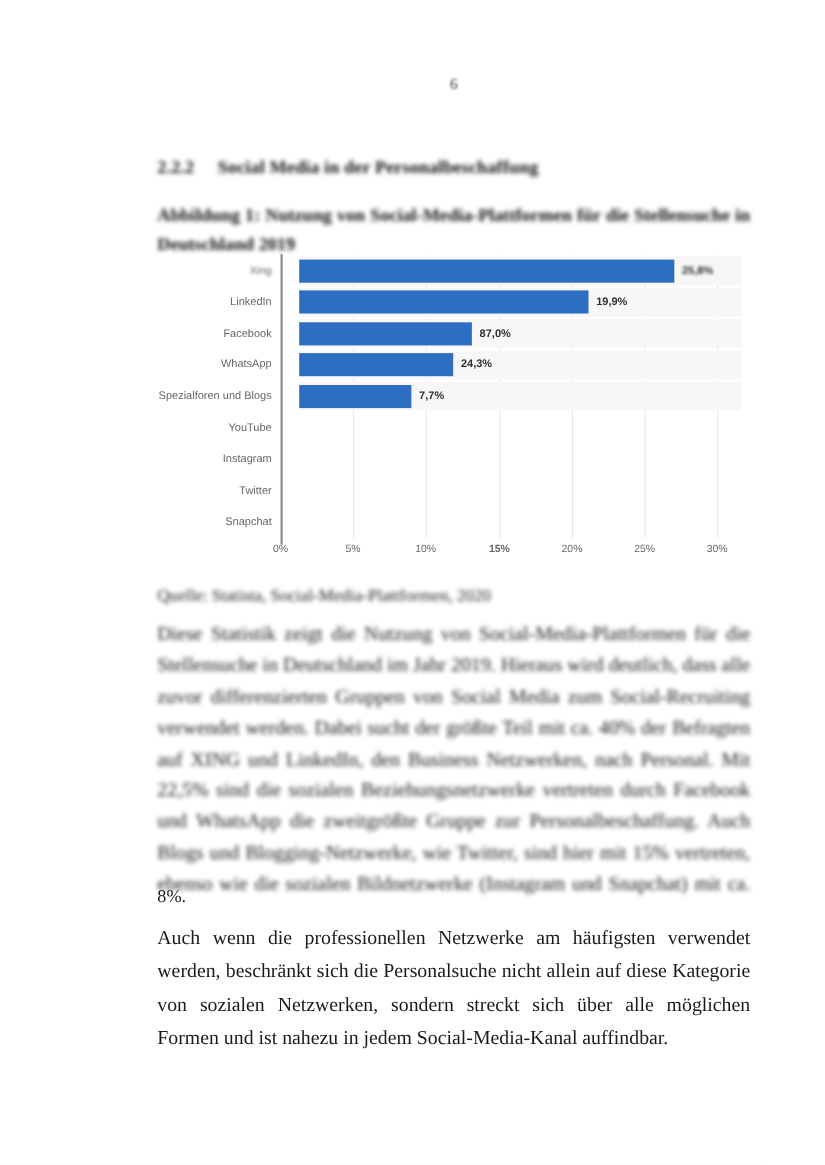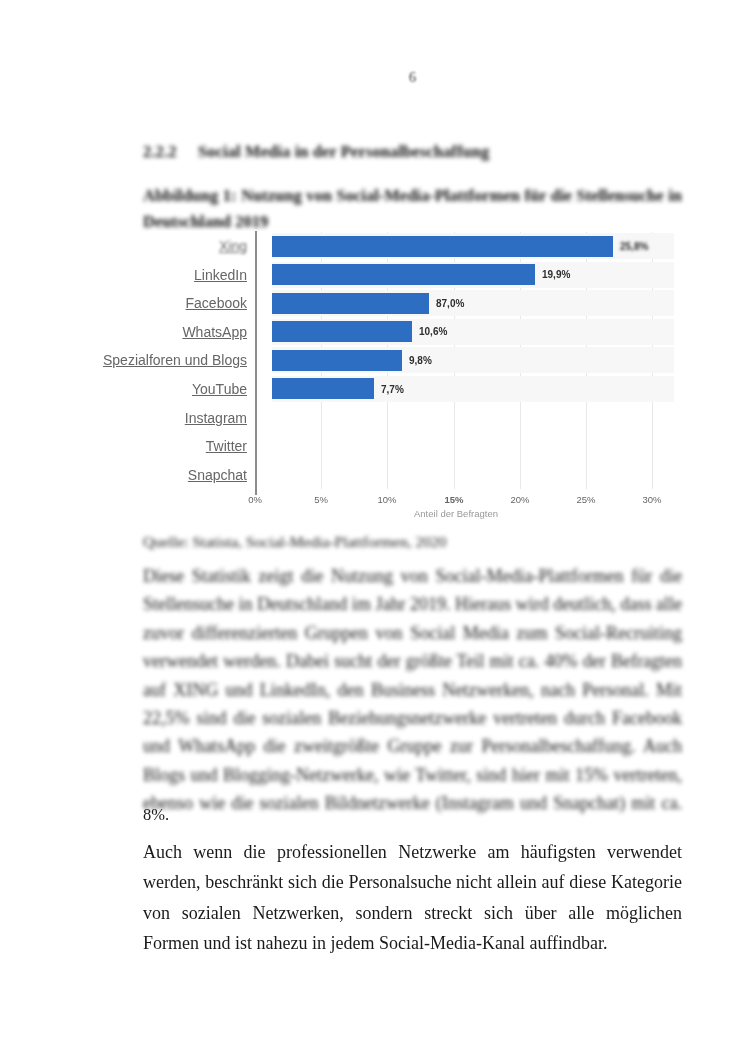--- a/index.html
+++ b/index.html
@@ -51,21 +51,21 @@
 
   
   .chart{
     position:absolute;left:150px;top:231px;width:520px;height:292px;
     font-family:"Liberation Sans", sans-serif;
     background:#fff;
   }
   .chart .cats{position:absolute;left:0;top:1px;width:97px;}
   .chart .cat{
     height:28.55px;display:flex;align-items:center;justify-content:flex-end;
-    font-size:14px;color:#666;white-space:nowrap;text-decoration:underline;
+    font-size:10px;color:#666;white-space:nowrap;
   }
   .chart .plot{position:absolute;left:105px;top:1px;width:402px;height:257px;padding-left:17px;}
   .chart .gridline{position:absolute;top:0;bottom:0;width:1px;background:#e8e8e8;}
   .chart .axis-line{position:absolute;left:0;top:-1px;bottom:-6px;width:2px;background:#8c8c8c;}
   .chart .row{position:relative;height:28.55px;}
   .chart .stripe{position:absolute;left:0;right:0;top:1px;height:26px;background:#f7f7f7;}
   .chart .bar{position:absolute;left:0;top:3.5px;height:21px;background:#2d6ec3;}
   .chart .val{
     position:absolute;top:0;height:28.55px;display:flex;align-items:center;
     font-size:10px;font-weight:bold;color:#2e2e2e;white-space:nowrap;
@@ -127,44 +127,38 @@
             <div class="val" style="left: 270px;">19,9%</div>
           </div>
           <div class="row">
             <div class="stripe"></div>
             <div class="bar" style="width: 157px; background: rgb(45, 110, 195);"></div>
             <div class="val" style="left: 164px;">87,0%</div>
           </div>
           <div class="row">
             <div class="stripe"></div>
             <div class="bar" style="width: 140px; background: rgb(45, 110, 195);"></div>
-            <div class="val" style="left: 147px;">10,6%</div>
-          </div>
-          <div class="row">
-            <div class="stripe"></div>
-            <div class="bar" style="width: 130px; background: rgb(45, 110, 195);"></div>
-            <div class="val" style="left: 137px;">9,8%</div>
+            <div class="val" style="left: 147px;">24,3%</div>
           </div>
           <div class="row">
             <div class="stripe"></div>
             <div class="bar" style="width: 102px; background: rgb(45, 110, 195);"></div>
             <div class="val" style="left: 109px;">7,7%</div>
           </div>
         </div>
     </div>
     <div class="ticks">
         <span class="tick" style="left: 0px;">0%</span>
         <span class="tick" style="left: 66px;">5%</span>
         <span class="tick" style="left: 132px;">10%</span>
         <span class="tick" style="left: 199px; font-weight: bold;">15%</span>
         <span class="tick" style="left: 265px;">20%</span>
         <span class="tick" style="left: 331px;">25%</span>
         <span class="tick" style="left: 397px;">30%</span>
       </div>
-    <div class="axis-title">Anteil der Befragten</div>
   </div>
 
   <div class="source-line blur-2">Quelle: Statista, Social-Media-Plattformen, 2020</div>
 
   <div class="para stat blur-3">Diese Statistik zeigt die Nutzung von Social-Media-Plattformen für die Stellensuche in Deutschland im Jahr 2019. Hieraus wird deutlich, dass alle zuvor differenzierten Gruppen von Social Media zum Social-Recruiting verwendet werden. Dabei sucht der größte Teil mit ca. 40% der Befragten auf XING und LinkedIn, den Business Netzwerken, nach Personal. Mit 22,5% sind die sozialen Beziehungsnetzwerke vertreten durch Facebook und WhatsApp die zweitgrößte Gruppe zur Personalbeschaffung. Auch Blogs und Blogging-Netzwerke, wie Twitter, sind hier mit 15% vertreten, ebenso wie die sozialen Bildnetzwerke (Instagram und Snapchat) mit ca. 10%. Die kleinste Gruppe an Social Media zur Personalbeschaffung bilden in dieser Befragung die sozialen Videonetzwerke mit rund</div>
 
   <div class="para-tail">8%.</div>
 
   <div class="para closing">Auch wenn die professionellen Netzwerke am häufigsten verwendet werden, beschränkt sich die Personalsuche nicht allein auf diese Kategorie von sozialen Netzwerken, sondern streckt sich über alle möglichen Formen und ist nahezu in jedem Social-Media-Kanal auffindbar.</div>
 

